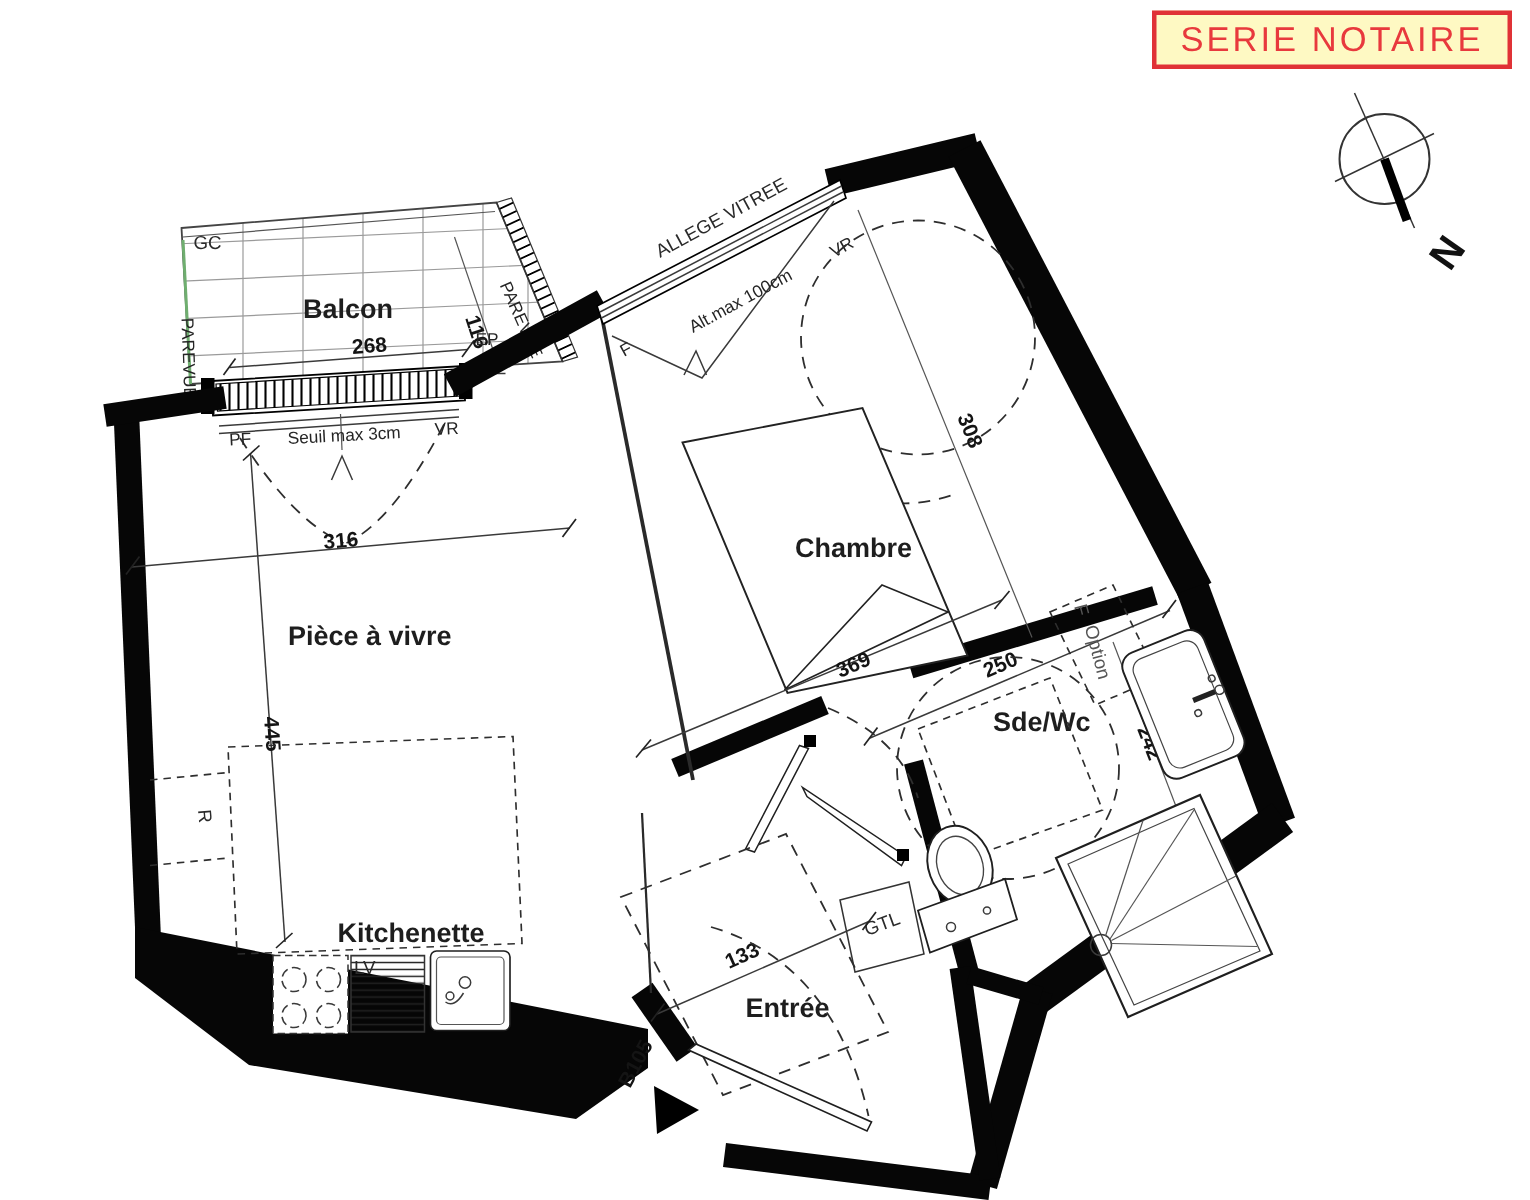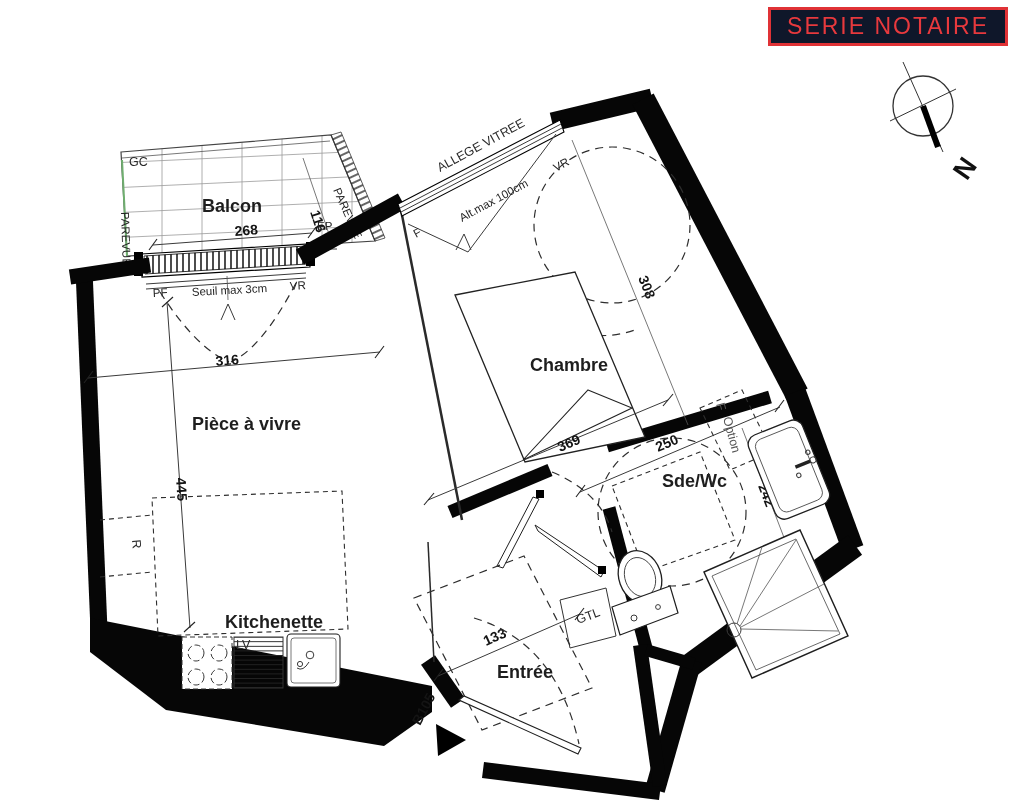--- a/index.html
+++ b/index.html
@@ -1,19 +1,19 @@
 <!DOCTYPE html>
 <html><head>
 <meta charset="utf-8">
 <style>
   html,body{margin:0;padding:0;background:#ffffff;}
   #stage{position:relative;width:1020px;height:800px;background:#fff;overflow:hidden;
          font-family:"Liberation Sans", sans-serif;}
   #stamp{position:absolute;top:7px;right:12px;border:3px solid #e03236;color:#e8393d;
-         font-size:23px;font-weight:500;letter-spacing:2px;padding:3px 16px;background:#0f172a;}
+         font-size:23px;font-weight:500;letter-spacing:2px;padding:3px 16px;background:#fef9c3;}
   svg{position:absolute;left:0;top:0;}
   text{font-family:"Liberation Sans", sans-serif;}
   .room{font-size:18px;font-weight:bold;fill:#1e1e1e;}
   .dim{font-size:14px;font-weight:bold;fill:#141414;}
   .sm{font-size:11.5px;fill:#252525;}
   .note{font-size:12.5px;fill:#2a2a2a;}
   .opt{font-size:12.5px;fill:#555;}
   .thin{stroke:#3a3a3a;stroke-width:1;fill:none;}
   .thin2{stroke:#555;stroke-width:0.8;fill:none;}
   .dash{stroke:#2e2e2e;stroke-width:1.2;fill:none;stroke-dasharray:8 6;}

